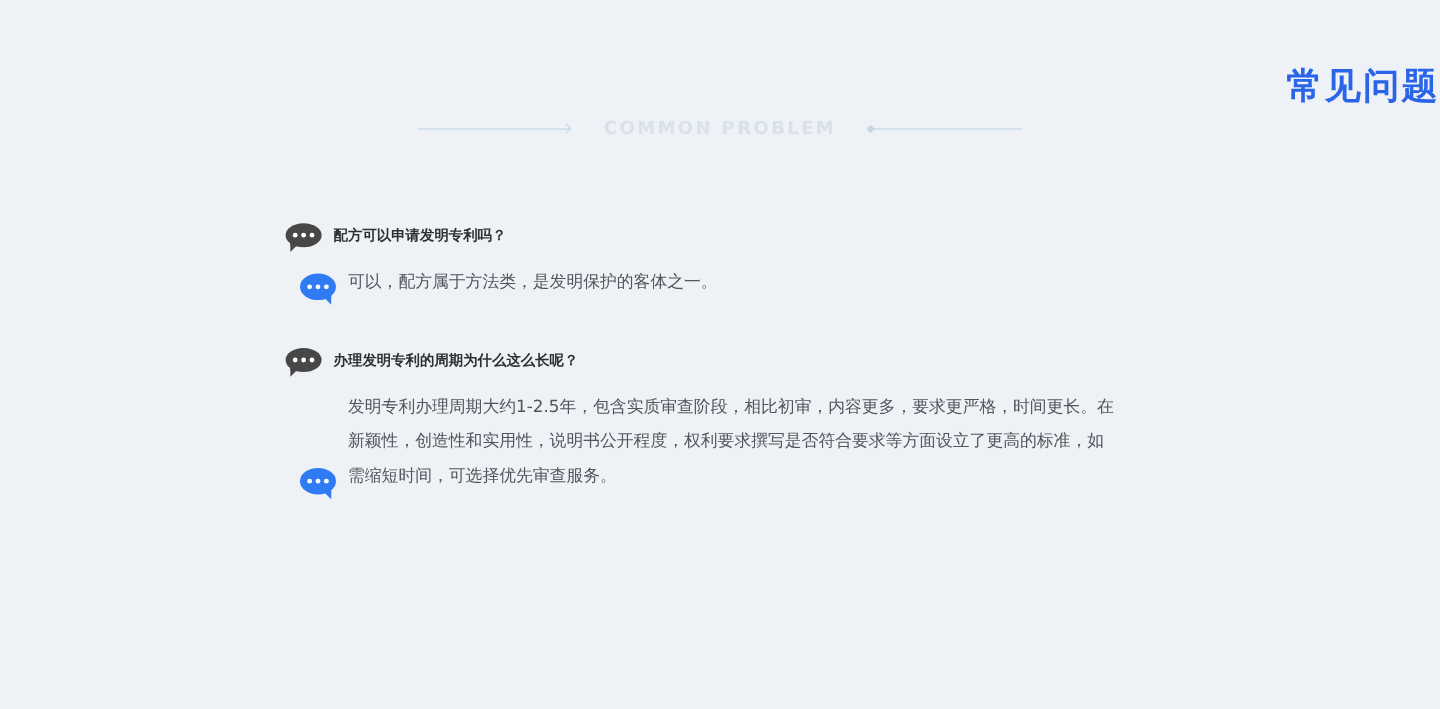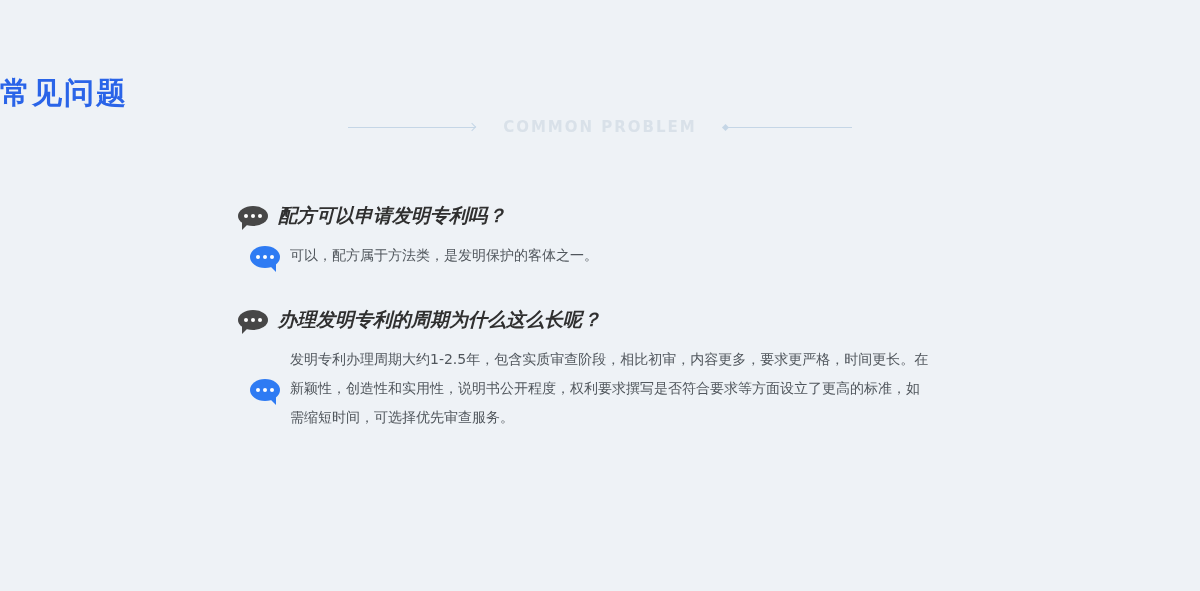--- a/index.html
+++ b/index.html
@@ -15,21 +15,21 @@
   *{margin:0;padding:0;box-sizing:border-box;}
   html,body{width:1200px;height:591px;}
   body{
     background:var(--bg);
     font-family:"DejaVu Sans","Liberation Sans",sans-serif;
     overflow:hidden;
   }
   .page{width:1200px;height:591px;position:relative;}
 
   
-  .header{padding-top:76px;text-align:left;}
+  .header{padding-top:56px;text-align:right;}
   .header h2{
     font-size:30px;
     line-height:34px;
     font-weight:bold;
     color:var(--title-blue);
     letter-spacing:2px;
   }
   .sub-row{
     margin-top:8px;
     display:flex;
@@ -78,28 +78,27 @@
   .faq-item:last-child{margin-bottom:12px;}
 
   .q-row{
     display:flex;
     align-items:center;
     gap:10px;
     margin-bottom:15px;
     height:20px;
   }
   .q-text{
-    font-size:19px;
+    font-size:12px;
     font-weight:bold;
     color:var(--q-text);
-    font-style:italic;
   }
   .a-row{
     display:flex;
-    align-items:center;
+    align-items:flex-end;
     gap:10px;
     padding-left:12px;
   }
   .a-text{
     font-size:14px;
     color:var(--a-text);
     line-height:29px;
     width:640px;
   }
 

